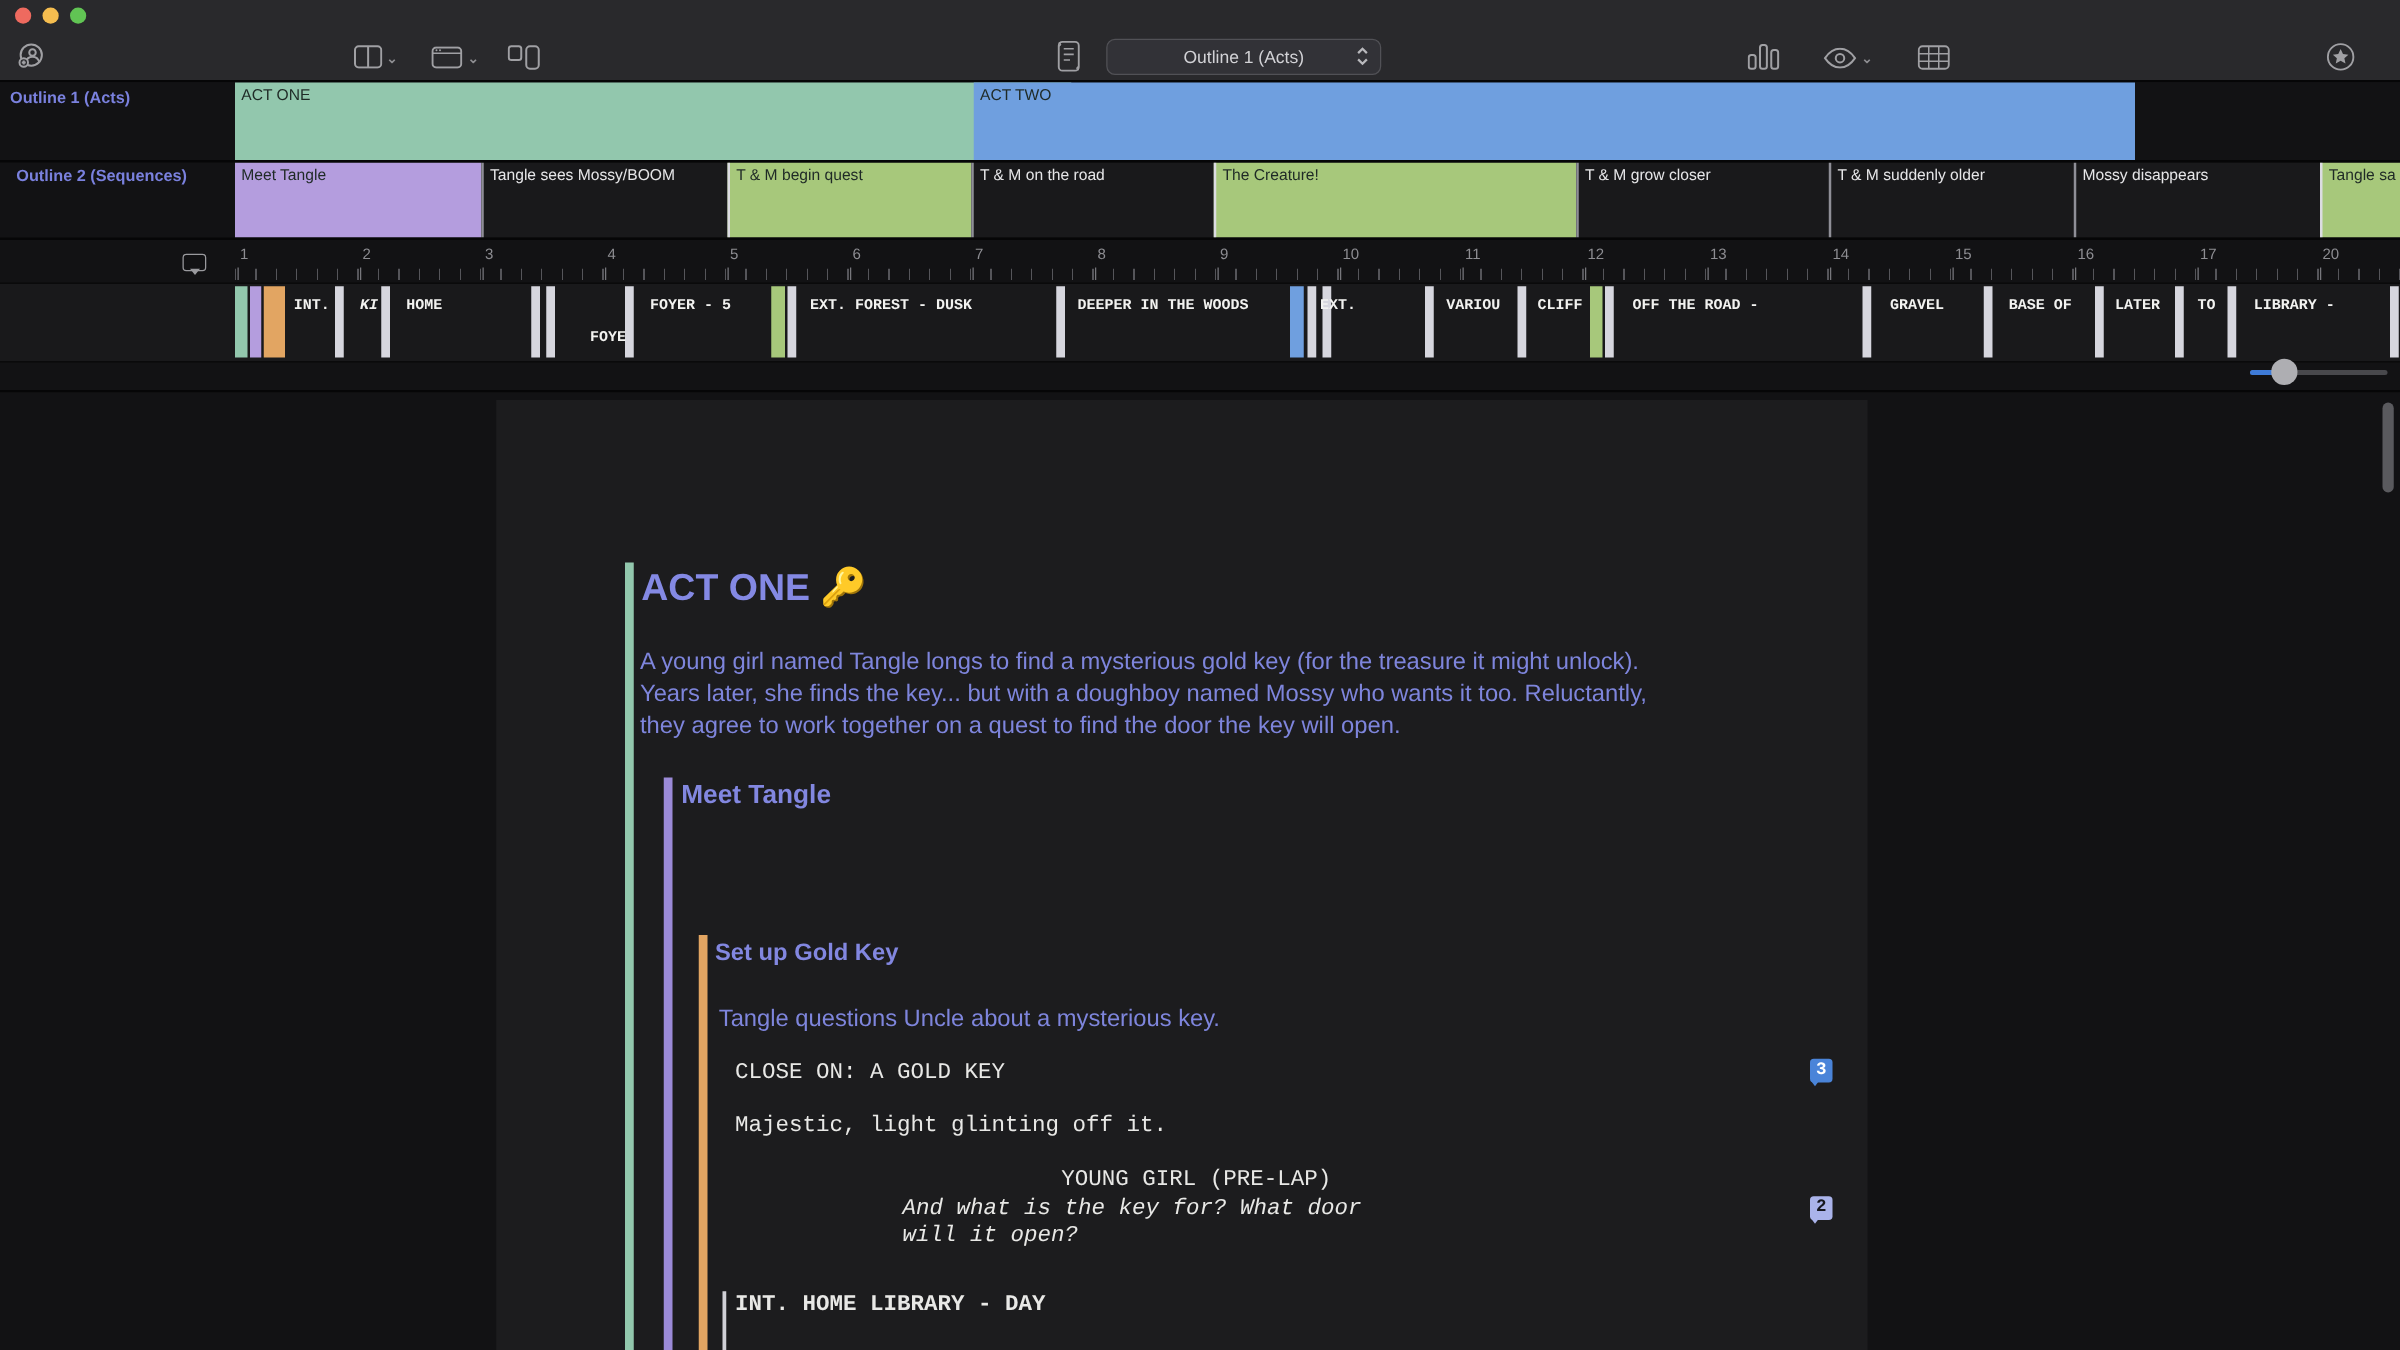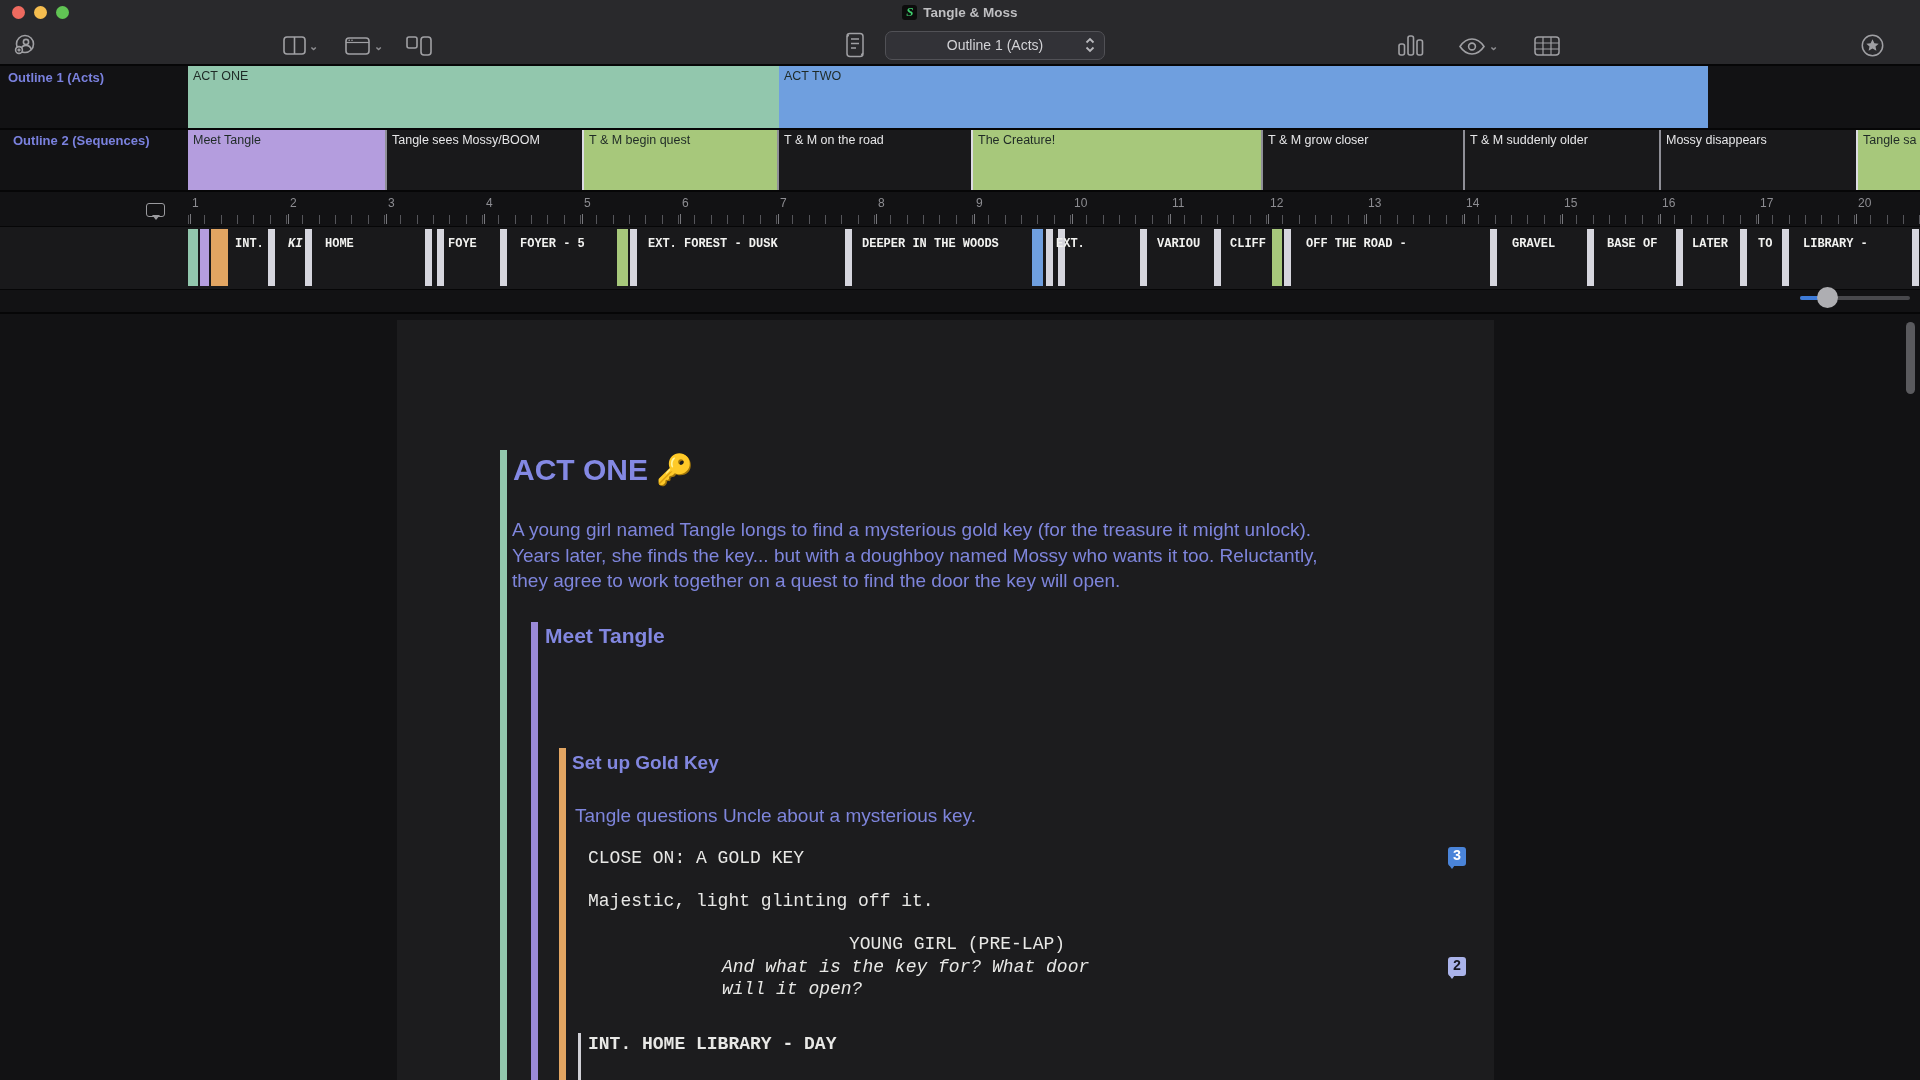--- a/index.html
+++ b/index.html
@@ -61,23 +61,20 @@
 </head>
 <body>
 
 <div id="stage">
 
   <div class="chrome">
     <div class="tl" style="left:12px;background:#ee6a5f"></div>
     <div class="tl" style="left:34px;background:#f5bd4f"></div>
     <div class="tl" style="left:56px;background:#61c454"></div>
 
-    <div class="titlewrap">
-      <span class="appicon">S</span><span class="wintitle">Tangle &amp; Moss</span>
-    </div>
 
     <div class="icon" style="left:13px;top:33px">
       <svg width="24" height="24" viewBox="0 0 24 24" fill="none" stroke="#a0a0a4" stroke-width="1.6">
         <circle cx="12" cy="11" r="8.5"></circle>
           <circle cx="13" cy="9" r="2.6"></circle>
         <path d="M7.5 17c.8-3 2.8-4.6 5.5-4.6s4.7 1.6 5.5 4.6"></path>
         <circle cx="6" cy="17" r="3.4" fill="#29292c" stroke="#a0a0a4"></circle>
         <path d="M6 15.4v3.2M4.4 17h3.2"></path>
       </svg>
     </div>
@@ -241,21 +238,21 @@
         <div class="sbar" style="left: 1284px; width: 7px; background: rgb(214, 214, 222);"></div>
         <div class="sbar" style="left: 1490px; width: 7px; background: rgb(214, 214, 222);"></div>
         <div class="sbar" style="left: 1587px; width: 7px; background: rgb(214, 214, 222);"></div>
         <div class="sbar" style="left: 1676px; width: 7px; background: rgb(214, 214, 222);"></div>
         <div class="sbar" style="left: 1740px; width: 7px; background: rgb(214, 214, 222);"></div>
         <div class="sbar" style="left: 1782px; width: 7px; background: rgb(214, 214, 222);"></div>
         <div class="sbar" style="left: 1912px; width: 7px; background: rgb(214, 214, 222);"></div>
         <div class="scene-label" style="left: 235px;">INT.</div>
         <div class="scene-label" style="left: 288px; font-style: italic;">KI</div>
         <div class="scene-label" style="left: 325px;">HOME</div>
-        <div class="scene-label" style="left: 448px;">FOYE</div>
+        <div class="scene-label" style="left: 472px; margin-top: 26px;">FOYE</div>
         <div class="scene-label" style="left: 520px;">FOYER - 5</div>
         <div class="scene-label" style="left: 648px;">EXT. FOREST - DUSK</div>
         <div class="scene-label" style="left: 862px;">DEEPER IN THE WOODS</div>
         <div class="scene-label" style="left: 1056px;">EXT.</div>
         <div class="scene-label" style="left: 1157px;">VARIOU</div>
         <div class="scene-label" style="left: 1230px;">CLIFF</div>
         <div class="scene-label" style="left: 1306px;">OFF THE ROAD -</div>
         <div class="scene-label" style="left: 1512px;">GRAVEL</div>
         <div class="scene-label" style="left: 1607px;">BASE OF</div>
         <div class="scene-label" style="left: 1692px;">LATER</div>

